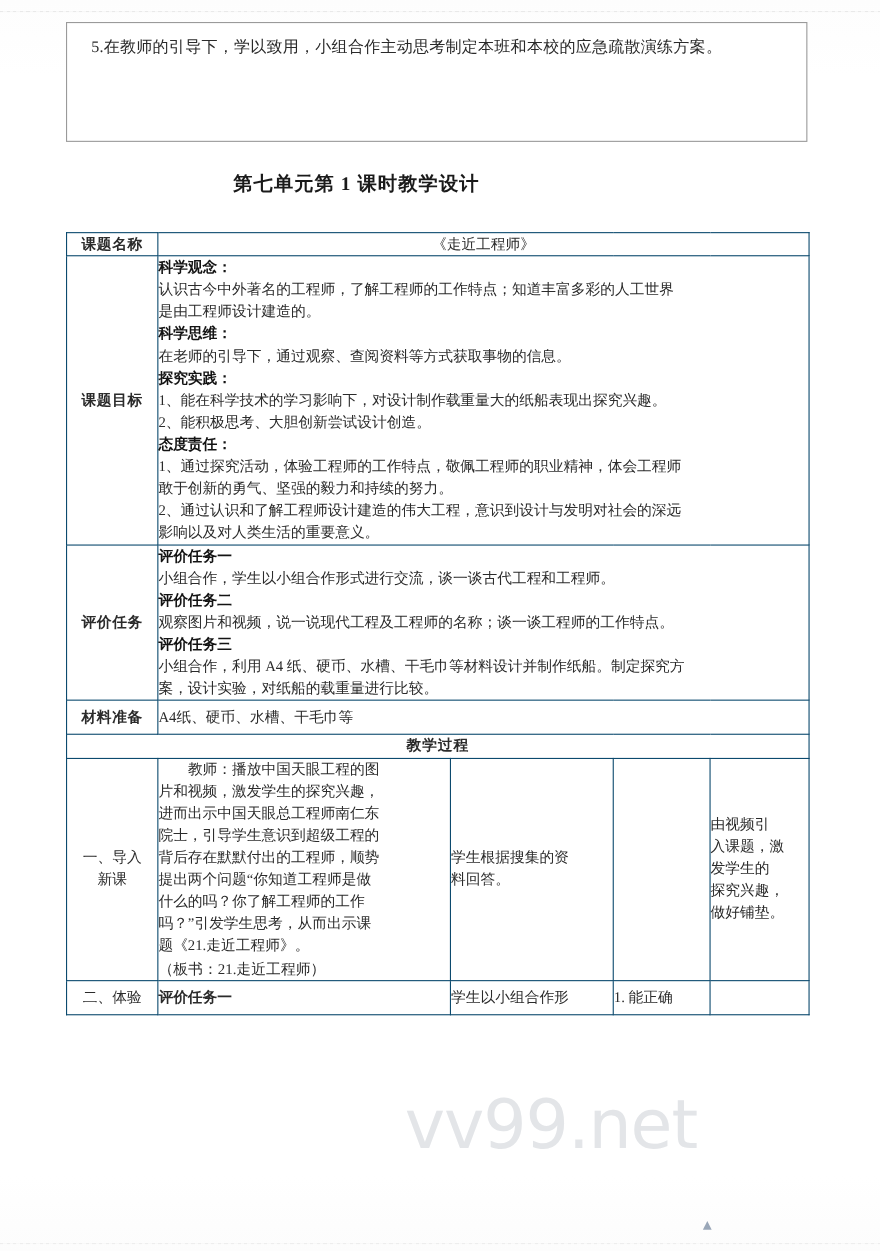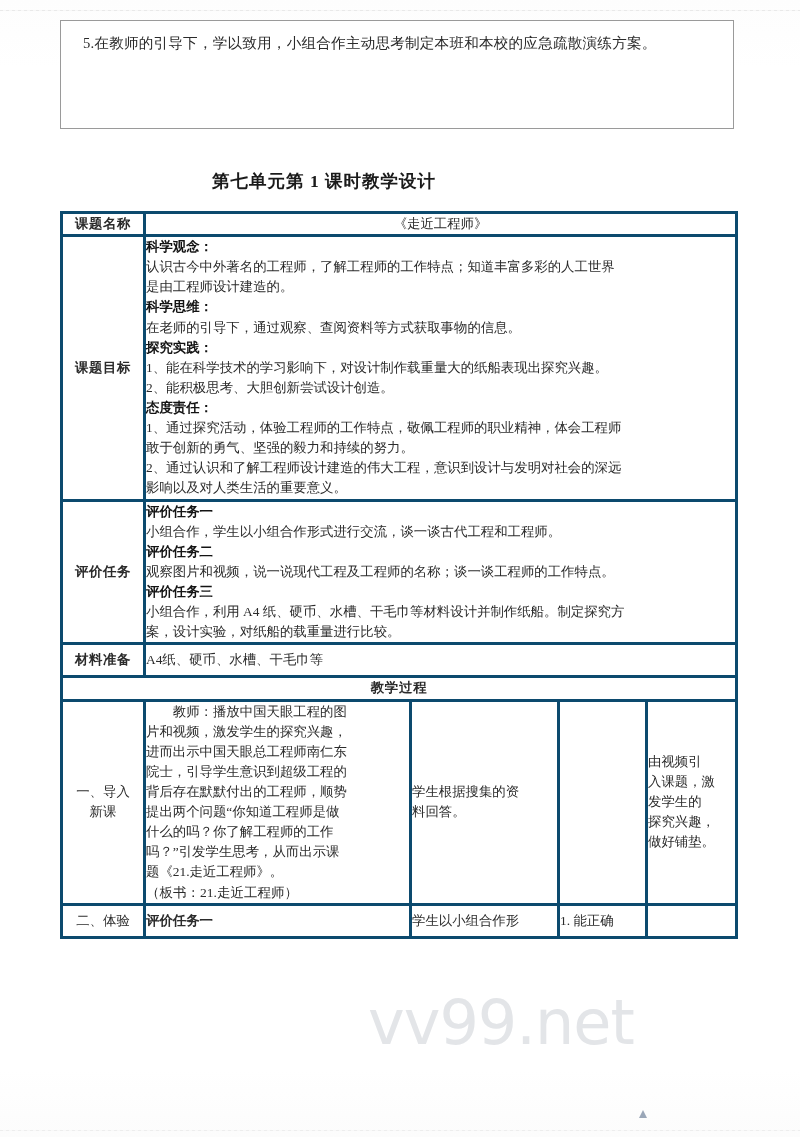--- a/index.html
+++ b/index.html
@@ -68,35 +68,34 @@
   .doc-heading {
     position: absolute;
     left: 0;
     top: 155px;
     width: 648px;
     text-align: center;
     font-size: 17.5px;
     font-weight: bold;
     letter-spacing: 1px;
     color: #1a1a1a;
-    margin-top: 14px;
   }
 
   
   table.lesson {
     position: absolute;
     left: 60px;
     top: 211px;
     width: 675px;
     border-collapse: collapse;
     table-layout: fixed;
     background: #fff;
   }
   table.lesson td {
-    border: 3px solid #0c4a6e;
+    border: 1px solid #0c4a6e;
     vertical-align: middle;
     padding: 0;
     font-size: 13.4px;
     line-height: 1.5;
     color: #2b2b2b;
   }
   .lbl {
     text-align: center;
     font-weight: bold;
     font-size: 14.2px;

